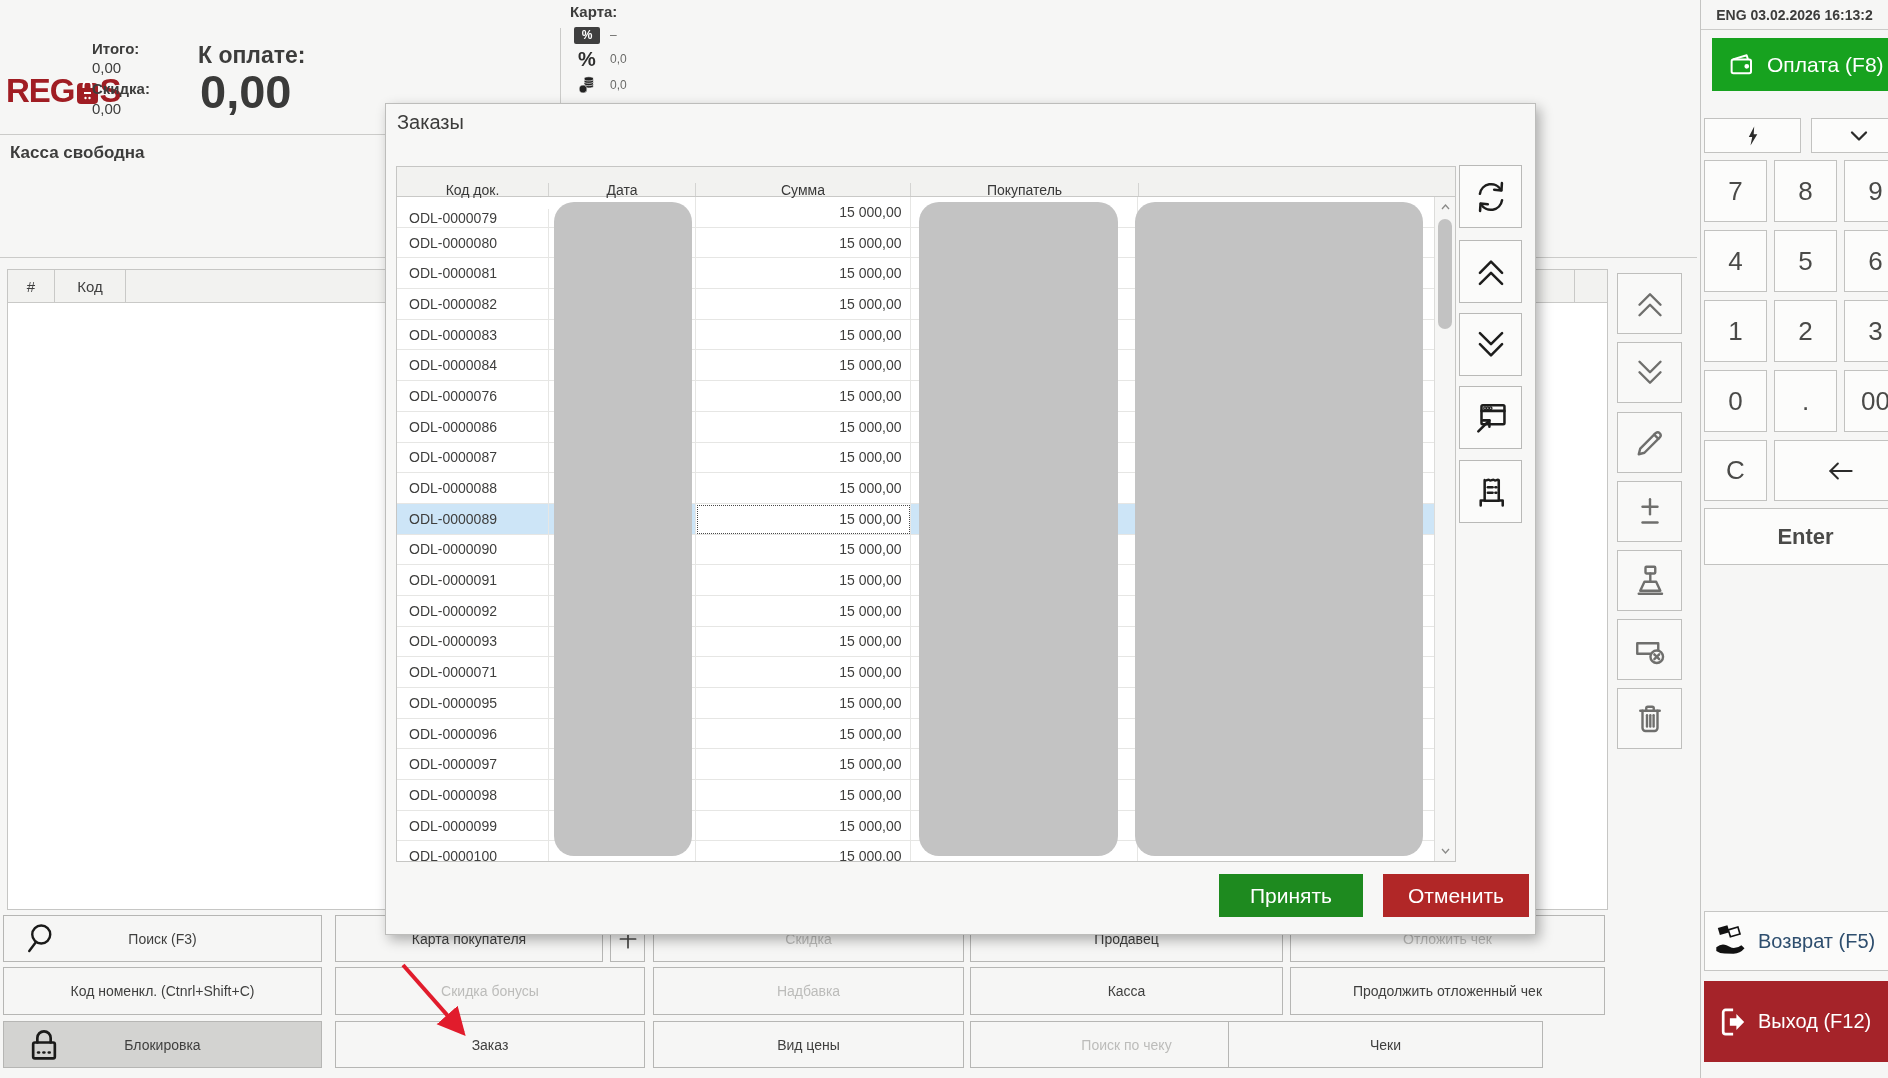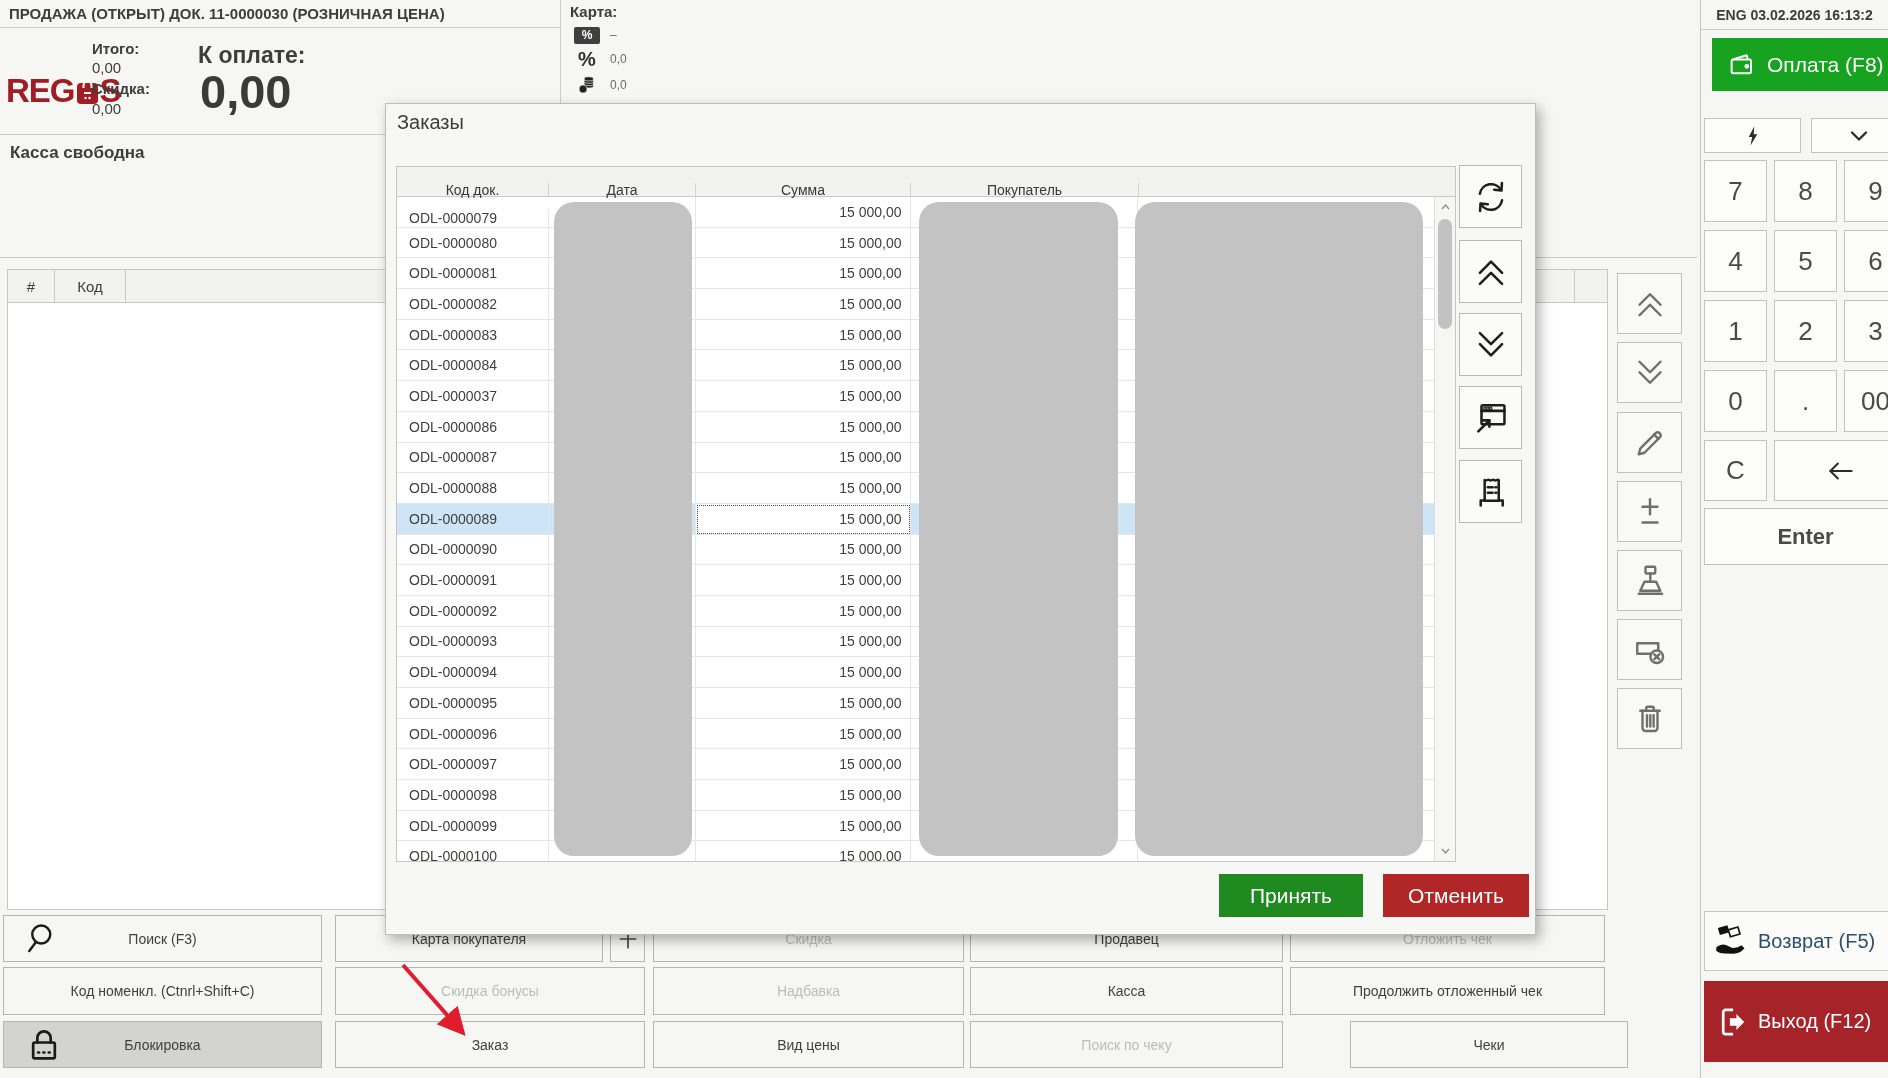--- a/index.html
+++ b/index.html
@@ -81,23 +81,20 @@
   .fn-btn.disabled{color:#bcbcba;}
   .fn-btn.active{background:#d3d3d1;}
   .fn-btn .side-icon{position:absolute;left:20px;top:50%;transform:translateY(-50%);display:flex;}
   .arrow-note{z-index:30;pointer-events:none;}
 </style>
 </head>
 <body>
 
 <div class="screen">
 
-  <div class="panel top-header">
-    <span>ПРОДАЖА (ОТКРЫТ) ДОК. 11-0000030  (РОЗНИЧНАЯ ЦЕНА)</span>
-  </div>
 
   <div class="panel summary">
     <div class="abs brand">
       <span>REG</span>
         <svg width="23" height="27" viewBox="0 0 23 27">
           <rect x="1" y="5" width="21" height="21" rx="4" fill="#a01d23"></rect>
           <path d="M7.5 10 V7.5 a4 4 0 0 1 8 0 V10" fill="none" stroke="#fff" stroke-width="2"></path>
           <rect x="8" y="14" width="7" height="2" fill="#fff"></rect>
           <circle cx="9.5" cy="20" r="1.2" fill="#fff"></circle>
           <circle cx="13.5" cy="20" r="1.2" fill="#fff"></circle>
@@ -280,21 +277,21 @@
       </div>
       <div class="fn-btn" style="left: 335px; top: 1021px; width: 310px; height: 47px;">
         <span>Заказ</span>
       </div>
       <div class="fn-btn" style="left: 653px; top: 1021px; width: 311px; height: 47px;">
         <span>Вид цены</span>
       </div>
       <div class="fn-btn disabled" style="left: 970px; top: 1021px; width: 313px; height: 47px;">
         <span>Поиск по чеку</span>
       </div>
-      <div class="fn-btn" style="left: 1350px; top: 1021px; width: 278px; height: 47px;">
+      <div class="fn-btn" style="left: 1228px; top: 1021px; width: 315px; height: 47px;">
         <span>Чеки</span>
       </div>
     </div>
 
   <div class="panel modal">
     <div class="abs modal-title">Заказы</div>
     <div class="orders-table">
       <div class="mt-header" id="mt-header">
           <div class="hcell" style="width: 152px;">Код док.</div>
           <div class="hcell" style="width: 147px;">Дата</div>
@@ -338,21 +335,21 @@
             <div class="cell c-phone" style="width: 297px;"></div>
           </div>
           <div class="mt-row">
             <div class="cell c-code" style="width: 152px;">ODL-0000084</div>
             <div class="cell c-date" style="width: 147px;"></div>
             <div class="cell c-amount" style="width: 215px;">15 000,00</div>
             <div class="cell c-buyer" style="width: 228px;"></div>
             <div class="cell c-phone" style="width: 297px;"></div>
           </div>
           <div class="mt-row">
-            <div class="cell c-code" style="width: 152px;">ODL-0000037</div>
+            <div class="cell c-code" style="width: 152px;">ODL-0000076</div>
             <div class="cell c-date" style="width: 147px;"></div>
             <div class="cell c-amount" style="width: 215px;">15 000,00</div>
             <div class="cell c-buyer" style="width: 228px;"></div>
             <div class="cell c-phone" style="width: 297px;"></div>
           </div>
           <div class="mt-row">
             <div class="cell c-code" style="width: 152px;">ODL-0000086</div>
             <div class="cell c-date" style="width: 147px;"></div>
             <div class="cell c-amount" style="width: 215px;">15 000,00</div>
             <div class="cell c-buyer" style="width: 228px;"></div>
@@ -401,21 +398,21 @@
             <div class="cell c-phone" style="width: 297px;"></div>
           </div>
           <div class="mt-row">
             <div class="cell c-code" style="width: 152px;">ODL-0000093</div>
             <div class="cell c-date" style="width: 147px;"></div>
             <div class="cell c-amount" style="width: 215px;">15 000,00</div>
             <div class="cell c-buyer" style="width: 228px;"></div>
             <div class="cell c-phone" style="width: 297px;"></div>
           </div>
           <div class="mt-row">
-            <div class="cell c-code" style="width: 152px;">ODL-0000094</div>
+            <div class="cell c-code" style="width: 152px;">ODL-0000071</div>
             <div class="cell c-date" style="width: 147px;"></div>
             <div class="cell c-amount" style="width: 215px;">15 000,00</div>
             <div class="cell c-buyer" style="width: 228px;"></div>
             <div class="cell c-phone" style="width: 297px;"></div>
           </div>
           <div class="mt-row">
             <div class="cell c-code" style="width: 152px;">ODL-0000095</div>
             <div class="cell c-date" style="width: 147px;"></div>
             <div class="cell c-amount" style="width: 215px;">15 000,00</div>
             <div class="cell c-buyer" style="width: 228px;"></div>

